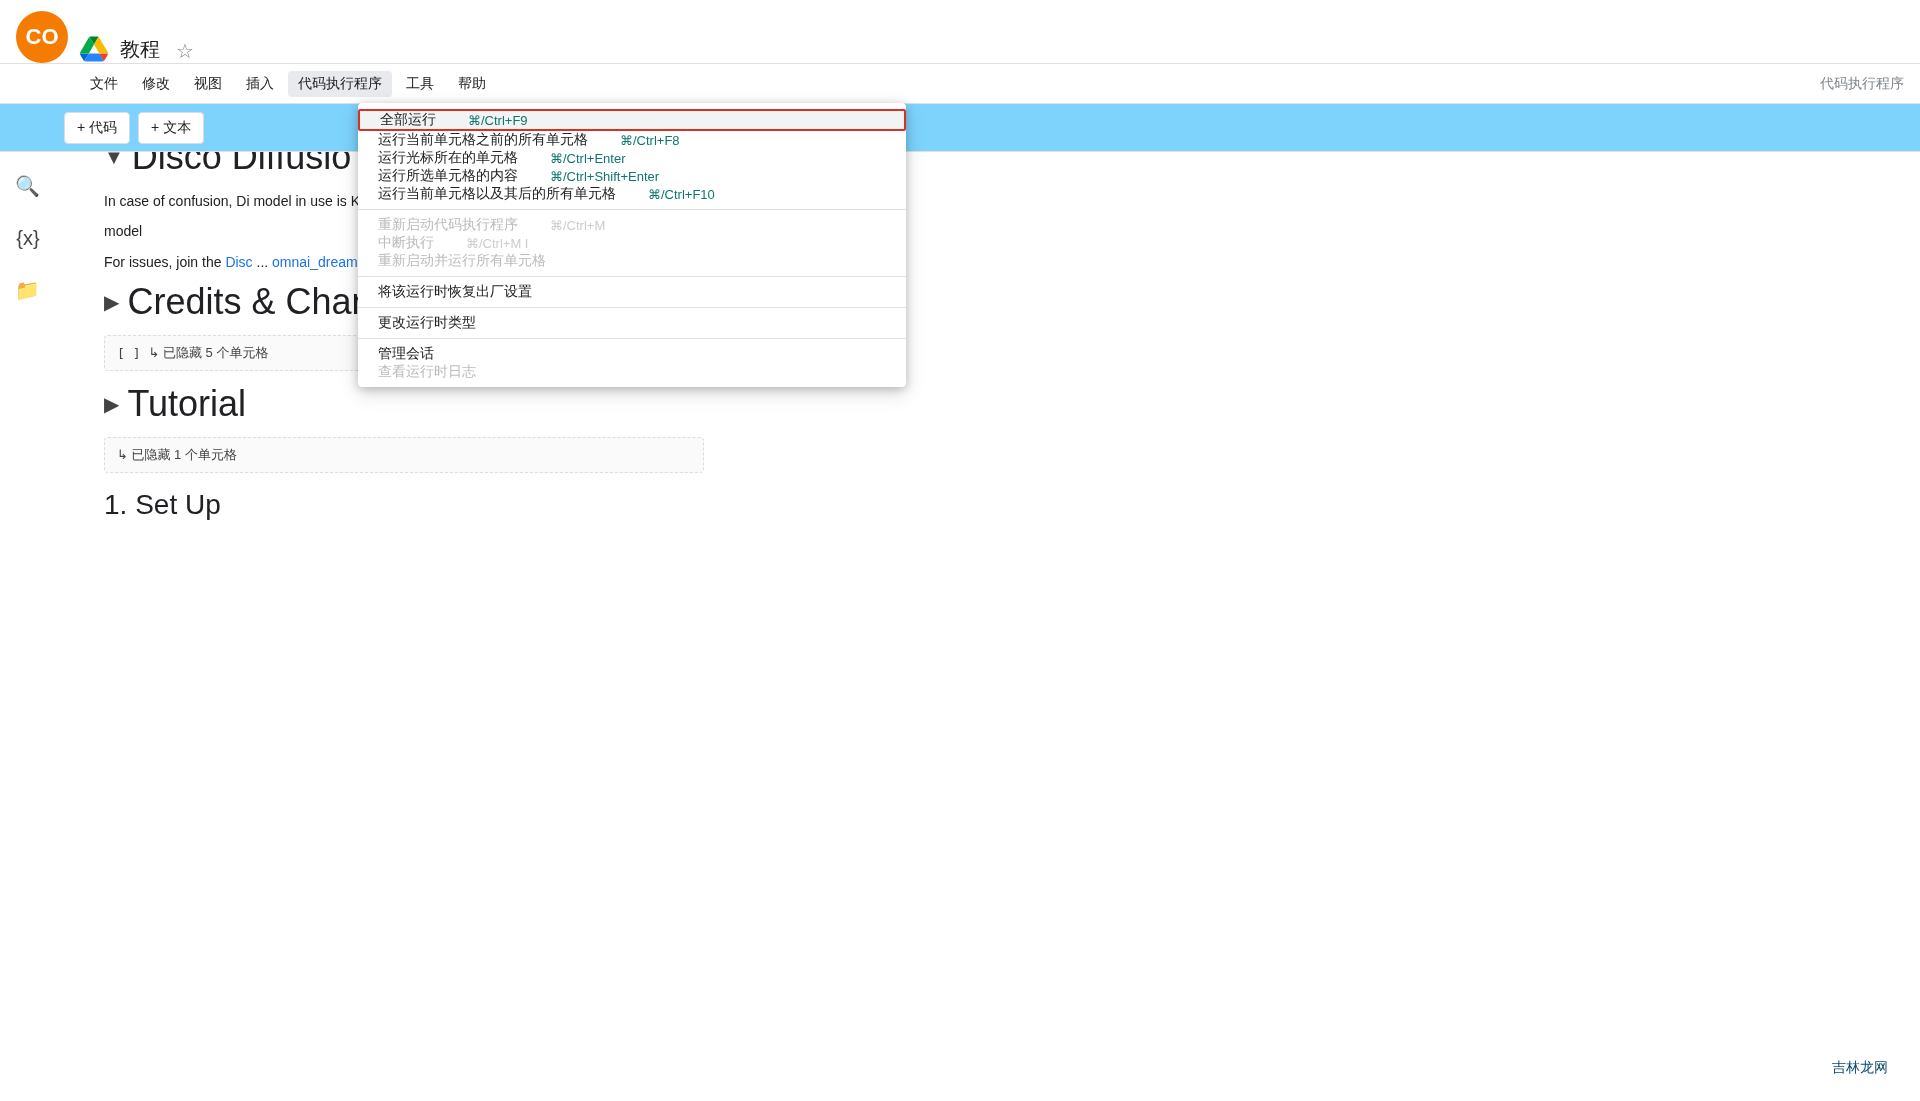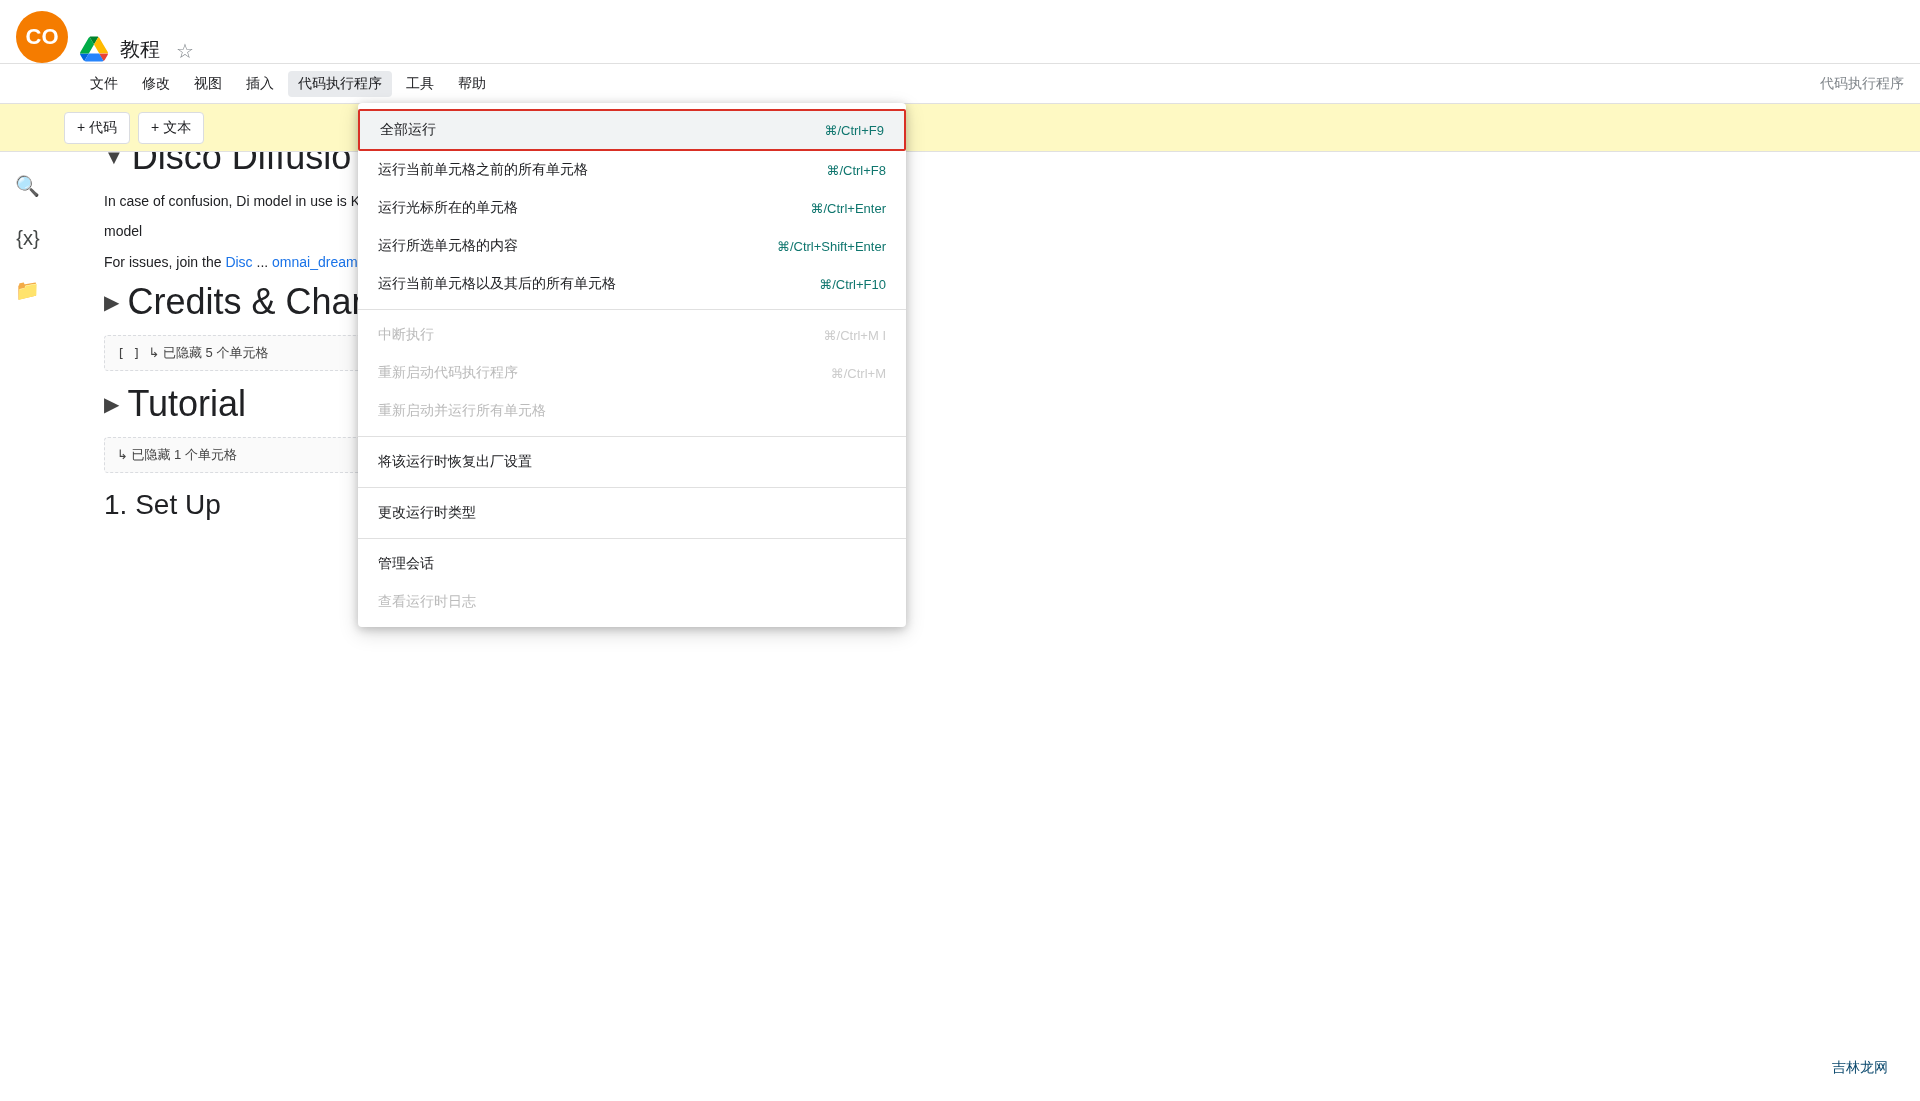--- a/index.html
+++ b/index.html
@@ -86,21 +86,21 @@
     }
 
     
     #toolbar {
       display: flex;
       align-items: center;
       height: 48px;
       padding: 0 16px 0 64px;
       gap: 8px;
       border-bottom: 1px solid #e0e0e0;
-      background: #fef9c3;
+      background: #7dd3fc;
       position: relative;
       z-index: 10;
     }
 
     .toolbar-btn {
       display: flex;
       align-items: center;
       gap: 6px;
       padding: 6px 12px;
       font-size: 14px;
@@ -212,22 +212,21 @@
       background: white;
       border-radius: 4px;
       box-shadow: 0 2px 10px rgba(0,0,0,0.2), 0 6px 20px rgba(0,0,0,0.15);
       padding: 6px 0;
       z-index: 200;
     }
 
     .menu-option {
       display: flex;
       align-items: center;
-      justify-content: space-between;
-      padding: 10px 20px;
+      padding: 0 20px;
       font-size: 14px;
       color: #202124;
       cursor: pointer;
     }
     .menu-option.highlighted {
       background: #f1f3f4;
       border: 2px solid #d93025;
       border-radius: 2px;
     }
     .menu-option.disabled {
@@ -381,30 +380,30 @@
       <span class="menu-shortcut">⌘/Ctrl+Shift+Enter</span>
     </div>
 
     <div class="menu-option">
       <span>运行当前单元格以及其后的所有单元格</span>
       <span class="menu-shortcut">⌘/Ctrl+F10</span>
     </div>
     <div class="menu-divider"></div>
 
     <div class="menu-option disabled">
+      <span>重新启动代码执行程序</span>
+      <span class="menu-shortcut">⌘/Ctrl+M</span>
+    </div>
+
+    <div class="menu-option disabled">
       <span>中断执行</span>
       <span class="menu-shortcut">⌘/Ctrl+M I</span>
     </div>
 
     <div class="menu-option disabled">
-      <span>重新启动代码执行程序</span>
-      <span class="menu-shortcut">⌘/Ctrl+M</span>
-    </div>
-
-    <div class="menu-option disabled">
       <span>重新启动并运行所有单元格</span>
     </div>
     <div class="menu-divider"></div>
 
     <div class="menu-option">
       <span>将该运行时恢复出厂设置</span>
     </div>
     <div class="menu-divider"></div>
 
     <div class="menu-option">

